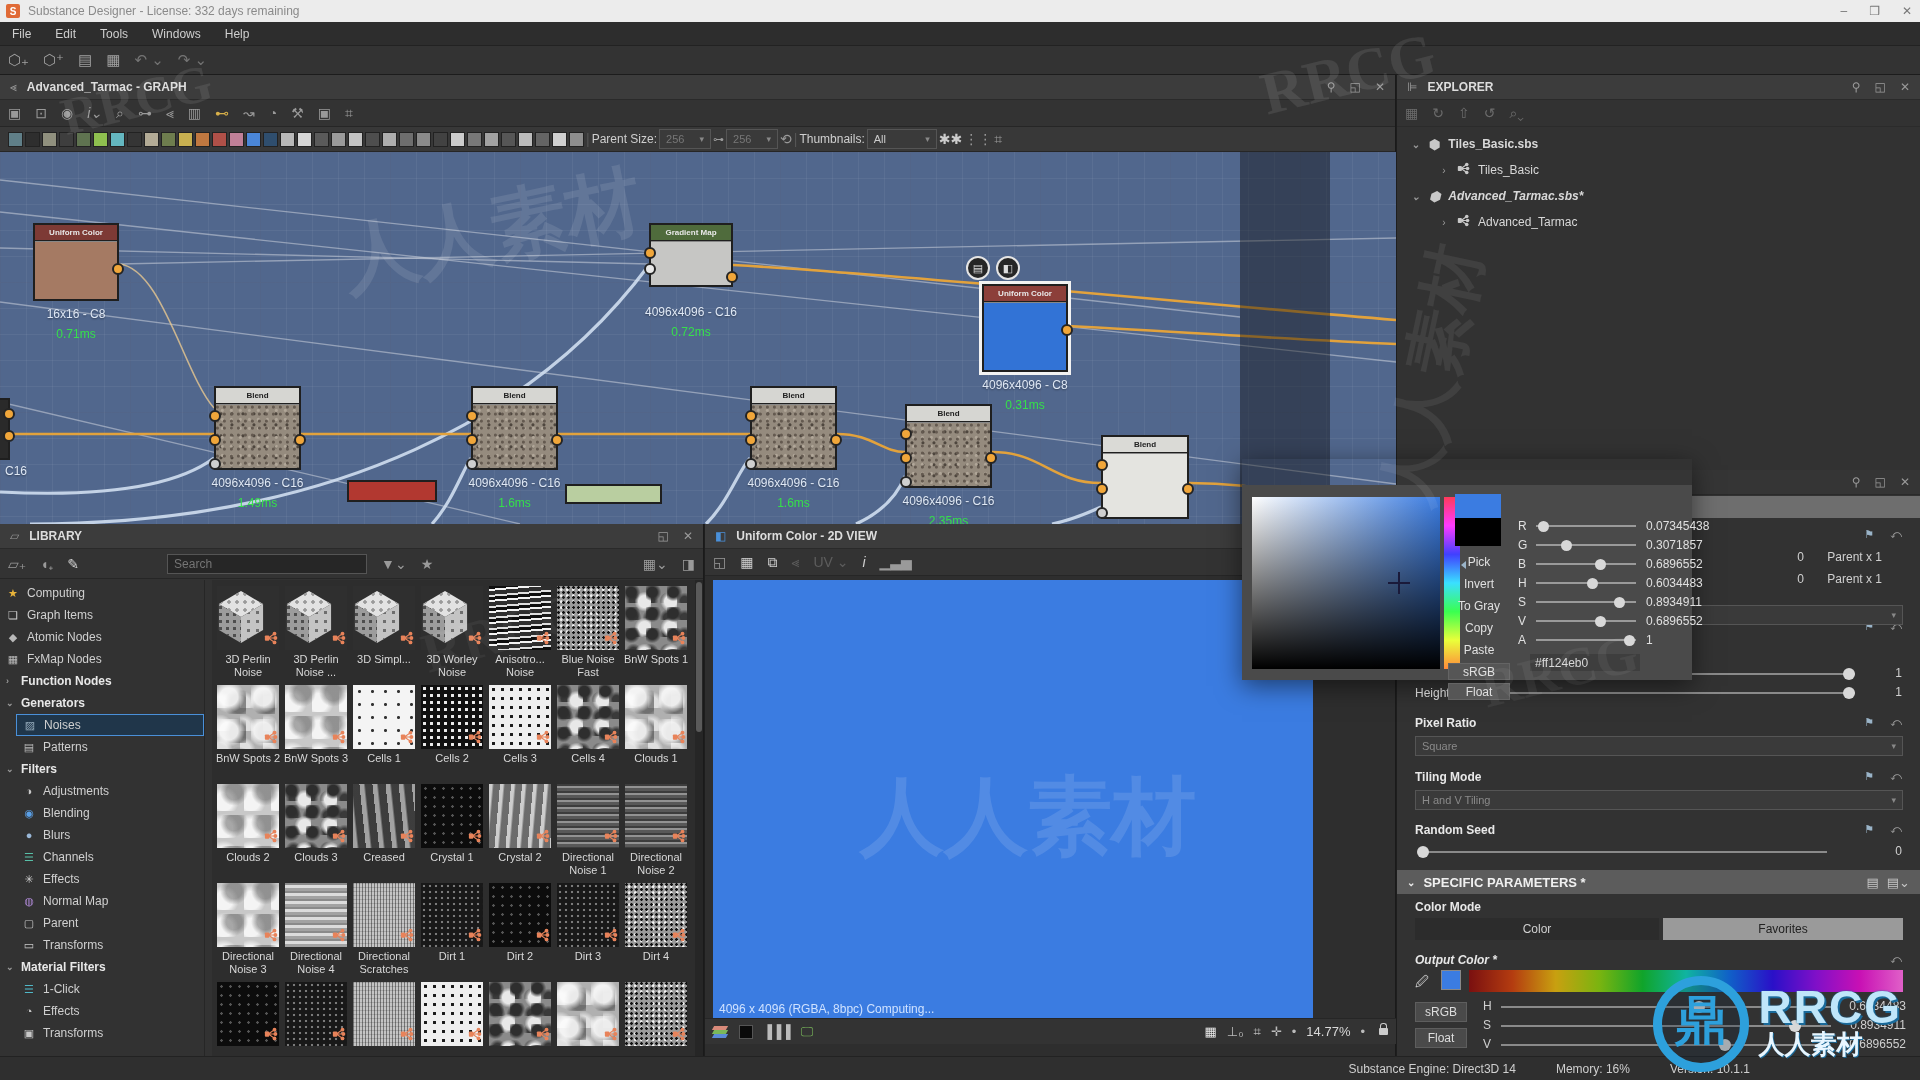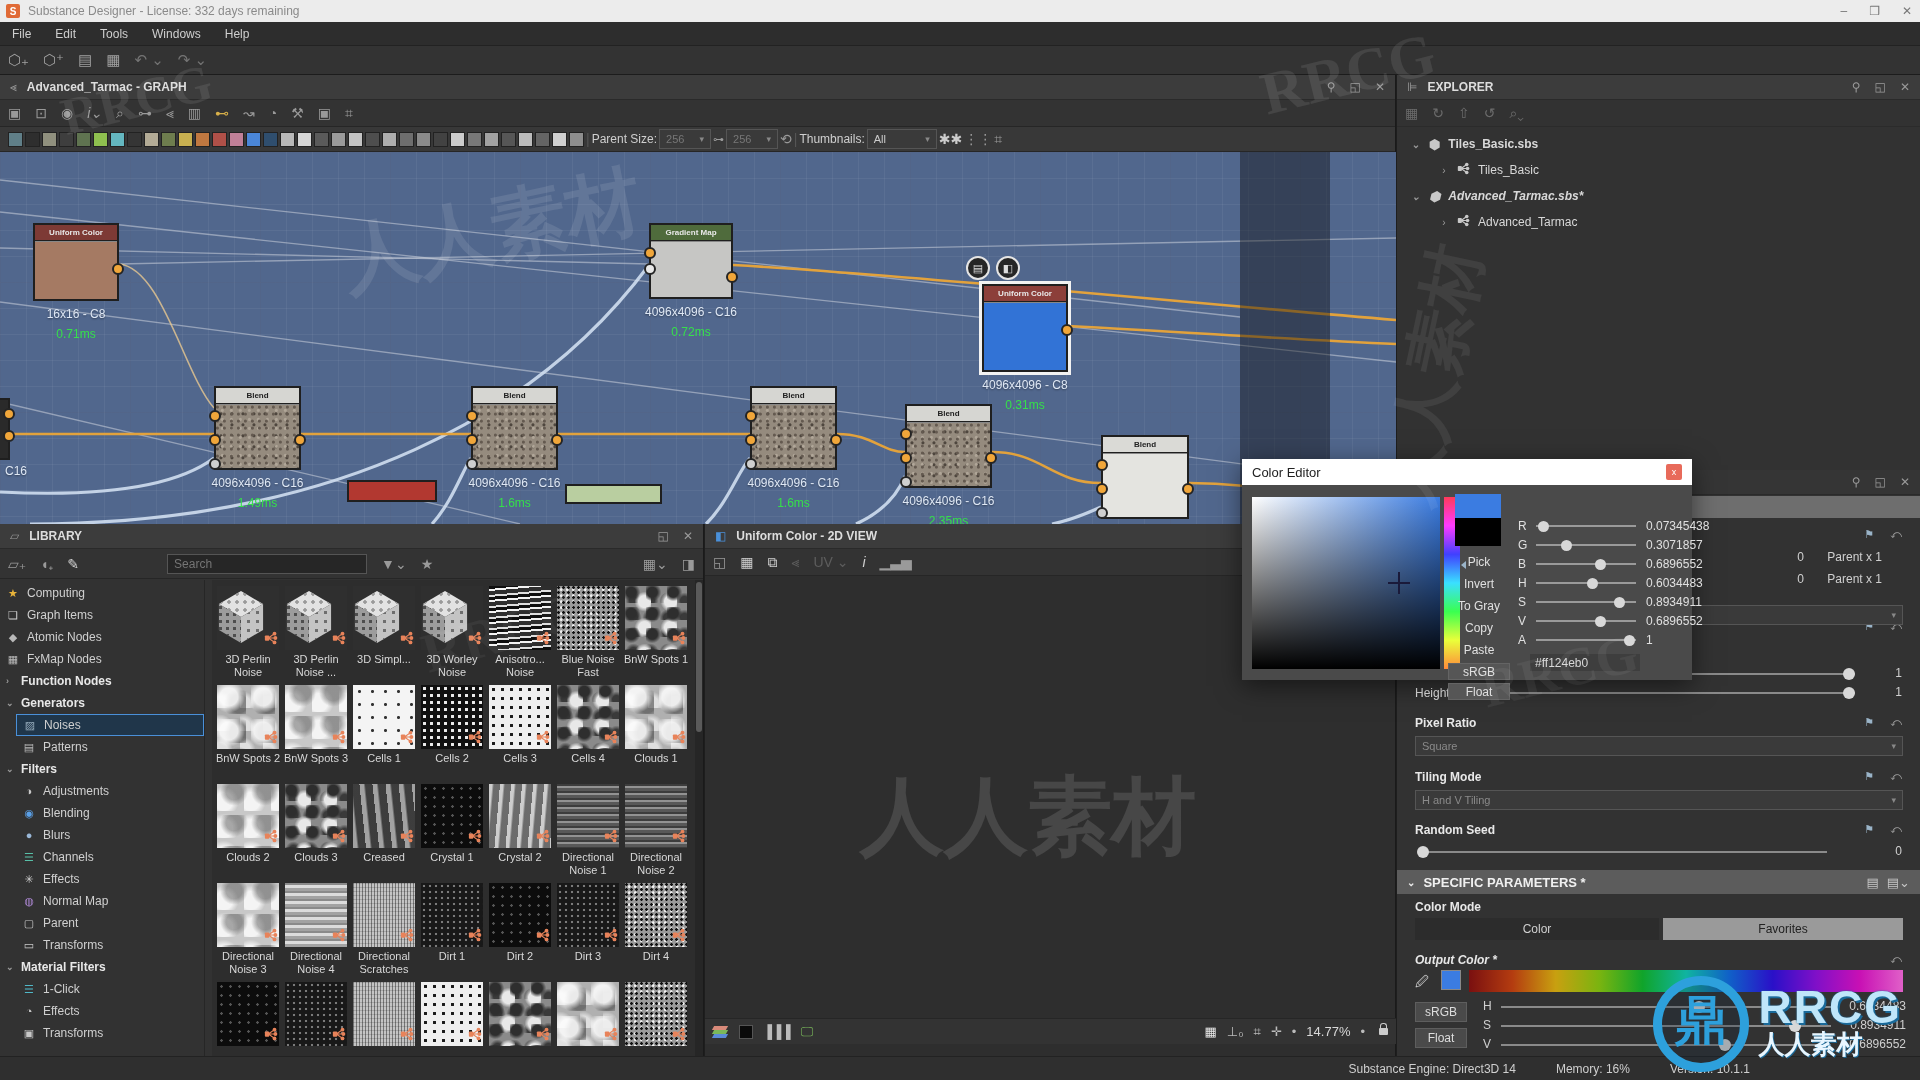--- a/index.html
+++ b/index.html
@@ -329,21 +329,21 @@
     </svg>
     <div id="gband"></div>
     <div id="gnodes">
         <div class="gnode" style="left: 33px; top: 71px; width: 86px; height: 78px;">
           <div class="nh" style="background: rgb(125, 58, 53);">Uniform Color</div>
           <div class="nb" style="background: rgb(165, 122, 99);"></div>
           <span class="ndot o" style="right: -7px; top: 38px;"></span>
         </div>
         <div class="nlabel" style="left: -7px; top: 155px; width: 166px;">16x16 - C8</div>
         <div class="ntime" style="left: -7px; top: 175px; width: 166px;">0.71ms</div>
-        <div class="gnode" style="left: 649px; top: 71px; width: 84px; height: 76px;">
+        <div class="gnode" style="left: 649px; top: 71px; width: 84px; height: 64px;">
           <div class="nh" style="background: rgb(79, 107, 60);">Gradient Map</div>
           <div class="nb" style="background: rgb(198, 198, 196);"></div>
           <span class="ndot o" style="left: -7px; top: 22px;"></span>
           <span class="ndot o" style="right: -7px; top: 46px;"></span>
           <span class="ndot w" style="left: -7px; top: 38px;"></span>
         </div>
         <div class="nlabel" style="left: 609px; top: 153px; width: 164px;">4096x4096 - C16</div>
         <div class="ntime" style="left: 609px; top: 173px; width: 164px;">0.72ms</div>
         <div class="gnode sel" style="left: 982px; top: 132px; width: 86px; height: 88px;">
           <div class="nh" style="background: rgb(140, 63, 58);">Uniform Color</div>
@@ -1130,20 +1130,23 @@
     <span class="sp"></span>
   </div>
   <div class="ptool" style="height:27px">
     <span>◱</span>
     <span style="color:#d0d0d0">▦</span>
     <span style="color:#d0d0d0">⧉</span>
     <span style="opacity:.4">⪡</span>
     <span style="opacity:.4"><i style="font-style:normal">UV</i> ⌄</span>
     <span style="font-style:italic;color:#d0d0d0">i</span>
     <span>▁▃▅</span>
+  </div>
+  <div id="v2canvas">
+    <div id="v2status">4096 x 4096 (RGBA, 8bpc) Computing...</div>
   </div>
   <div id="v2bottom">
     <span class="lstack">
       <i style="top:0;background:#d88a7a"></i>
         <i style="top:4px;background:#7ab85a"></i>
         <i style="top:8px;background:#5a8ad8"></i>
     </span>
     <span style="width:14px;height:14px;background:#0a0a0a;display:inline-block;border:1px solid #555"></span>
     <span>▐▐▐</span>
     <span style="color:#7ab85a">🖵</span>
@@ -1237,24 +1240,20 @@
       <div class="pval" style="top: 548px; right: 14px;">0.8934911</div>
       <div class="pval" style="top: 567px; left: 86px;">V</div>
       <div class="ptrack" style="top: 574px; left: 104px; width: 330px;">
         <span class="phandle" style="left: 218.4px;"></span>
       </div>
       <div class="pval" style="top: 567px; right: 14px;">0.6896552</div>
     </div>
 </div>
 
 <div id="coloreditor" class="abs">
-  <div id="ce-title">
-    <span>Color Editor</span>
-    <span id="ce-close">x</span>
-  </div>
   <div id="ce-body">
     <div id="ce-grad"></div>
     <div id="ce-cross"></div>
     <div id="ce-hue"></div>
     <div id="ce-huemark"></div>
     <div class="ce-swatch" style="top: 9px; height: 24px; background: rgb(59, 124, 225);"></div>
     <div class="ce-swatch" style="top: 33px; height: 28px; background: rgb(0, 0, 0);"></div>
     <div id="ce-buttons">
         <div class="ce-btn" style="top: 68px;">Pick</div>
         <div class="ce-btn" style="top: 90px;">Invert</div>

